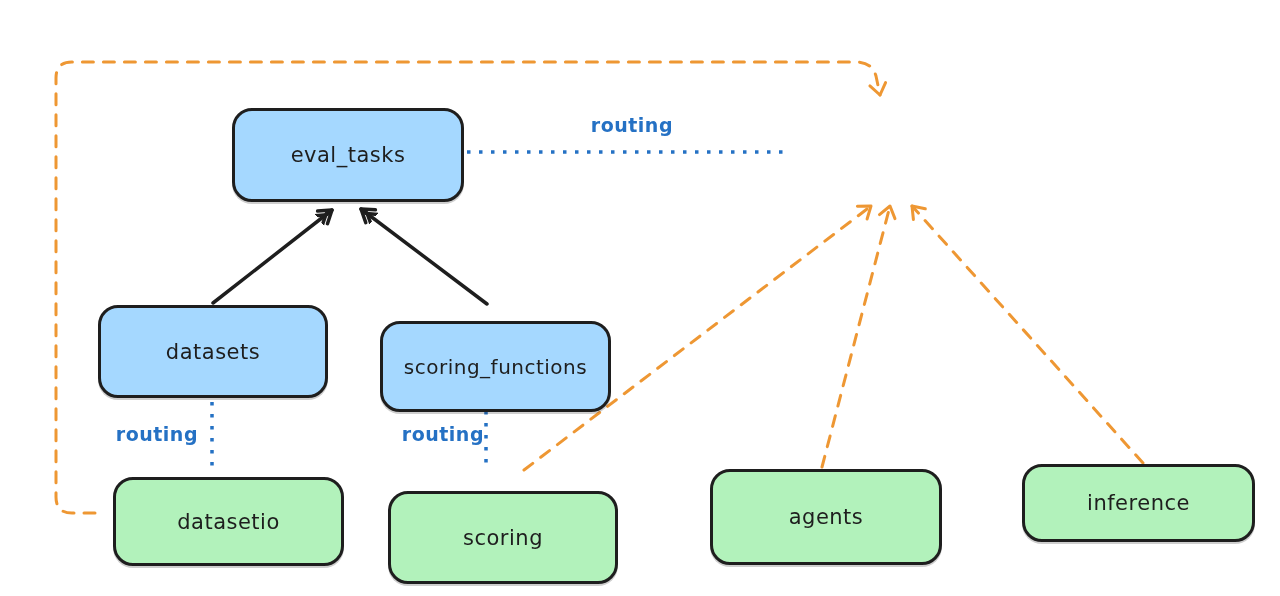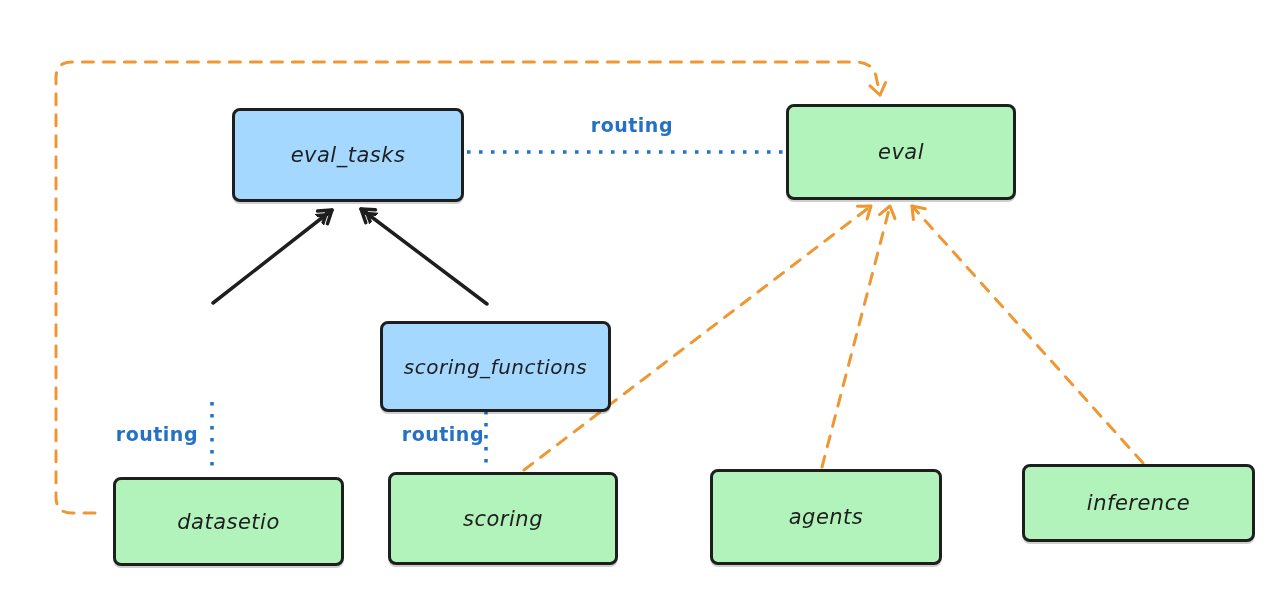--- a/index.html
+++ b/index.html
@@ -11,38 +11,37 @@
     font-family: "DejaVu Sans", sans-serif;
     overflow: hidden;
   }
   .edges { position: absolute; left: 0; top: 0; }
   .node {
     position: absolute;
     display: flex;
     align-items: center;
     justify-content: center;
     border: 3px solid var(--pal-node-stroke, #1e1e1e);
-    border-radius: 8px;
+    border-radius: 20px;
     font-size: 21px;
     letter-spacing: 0.5px;
     color: var(--pal-text-color, #1e1e1e);
     box-shadow: 0 2px 0 rgba(30,30,30,0.22);
     box-sizing: border-box;
     z-index: 2;
-    font-style: italic;
   }
   .node.blue  { background: var(--pal-blue-fill, #a5d8ff); }
   .node.green { background: var(--pal-green-fill, #b2f2bb); }
 
   .n-eval-tasks        { left: 232px; top: 108px; width: 232px; height: 94px; }
   .n-eval              { left: 786px; top: 104px; width: 230px; height: 96px; }
   .n-datasets          { left:  98px; top: 305px; width: 230px; height: 93px; }
   .n-scoring-functions { left: 380px; top: 304px; width: 231px; height: 91px; font-size: 20px; margin-top: 17px; }
   .n-datasetio         { left:  113px; top: 477px; width: 231px; height: 89px; }
-  .n-scoring           { left: 388px; top: 472px; width: 230px; height: 93px; justify-content: center; }
+  .n-scoring           { left: 388px; top: 491px; width: 230px; height: 93px; justify-content: center; }
   .n-agents            { left: 710px; top: 469px; width: 232px; height: 96px; }
   .n-inference         { left: 1022px; top: 464px; width: 233px; height: 78px; }
 
   .edge-label {
     position: absolute;
     color: var(--pal-routing-blue, #2571c4);
     font-size: 19px;
     font-weight: 600;
     letter-spacing: 0.5px;
     text-align: right;
@@ -82,22 +81,22 @@
 
     <path class="e-orange" d="M 95 513 L 72 513 Q 56 513 56 497 L 56 78 Q 56 62 72 62 L 856 62 Q 872 62 876 76 L 880 95" marker-end="url(#arrow-orange)"></path>
     <path class="e-orange" d="M 524 470 L 871 206" marker-end="url(#arrow-orange)"></path>
     <path class="e-orange" d="M 822 467 L 890 206" marker-end="url(#arrow-orange)"></path>
     <path class="e-orange" d="M 1143 463 L 912 206" marker-end="url(#arrow-orange)"></path>
   </svg>
 
   <div class="node blue n-eval-tasks">
     <span>eval_tasks</span>
   </div>
-  <div class="node green n-eval">
-    <span>eval</span>
+  <div class="node blue n-datasets">
+    <span>datasets</span>
   </div>
   <div class="node blue n-scoring-functions">
     <span>scoring_functions</span>
   </div>
   <div class="node green n-datasetio">
     <span>datasetio</span>
   </div>
   <div class="node green n-scoring">
     <span>scoring</span>
   </div>

